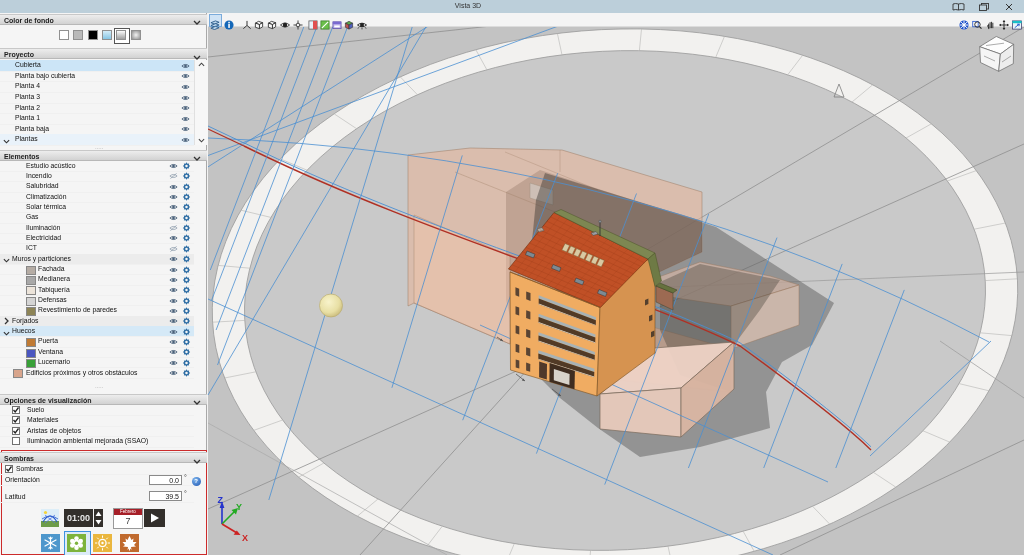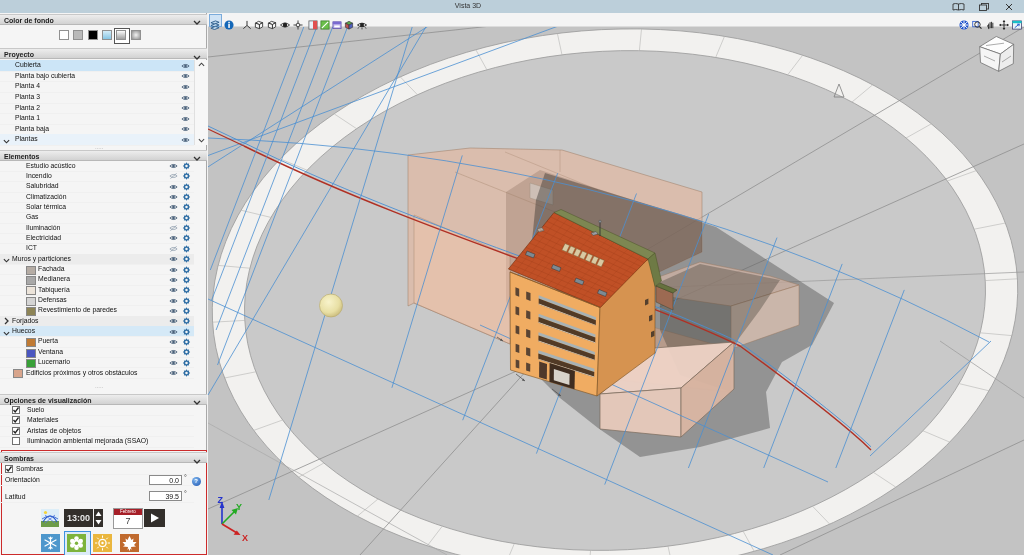--- a/index.html
+++ b/index.html
@@ -407,21 +407,21 @@
 <div class="inp" style="top:490.5px">39.5</div>
 <div style="position:absolute;left:184px;top:490px;font-size:7px;color:#333">°</div>
 <svg style="position:absolute;left:41px;top:509px;width:18px;height:18px" viewBox="0 0 18 18">
 <rect width="18" height="18" fill="#ddeef8"></rect>
     <rect y="12" width="18" height="6" fill="#6d9c4a"></rect>
 <path d="M2 13 Q9 1 16 13" fill="none" stroke="#2255cc" stroke-width="1.1"></path>
 <path d="M1 10 Q9 4 17 10" fill="none" stroke="#2255cc" stroke-width="0.8"></path>
 <path d="M4 14 L14 6 M4 6 L14 14" stroke="#5577dd" stroke-width="0.8"></path>
 <circle cx="4.5" cy="3.5" r="1.6" fill="#f4d338"></circle>
   </svg>
-<div style="position:absolute;left:64px;top:509px;width:29px;height:18px;background:#332f2b;color:#e8e8e8;font-size:9px;font-weight:bold;text-align:center;line-height:18px">13:00</div>
+<div style="position:absolute;left:64px;top:509px;width:29px;height:18px;background:#332f2b;color:#e8e8e8;font-size:9px;font-weight:bold;text-align:center;line-height:18px">01:00</div>
 <div style="position:absolute;left:93.5px;top:509px;width:9px;height:18px;background:#332f2b">
 <svg style="position:absolute;left:1px;top:2px;width:7px;height:6px" viewBox="0 0 7 6">
       <polygon points="3.5,0.5 6.5,5 0.5,5" fill="#fff"></polygon>
     </svg>
 <svg style="position:absolute;left:1px;bottom:2px;width:7px;height:6px" viewBox="0 0 7 6">
       <polygon points="0.5,1 6.5,1 3.5,5.5" fill="#fff"></polygon>
     </svg>
   </div>
 <div style="position:absolute;left:113px;top:508px;width:28px;height:19px;border:0.5px solid #999;background:#fff">
 <div style="position:absolute;top:0;left:0;right:0;height:6px;background:#a61f28;color:#fff;font-size:4.5px;text-align:center;line-height:6px">Febrero</div>

